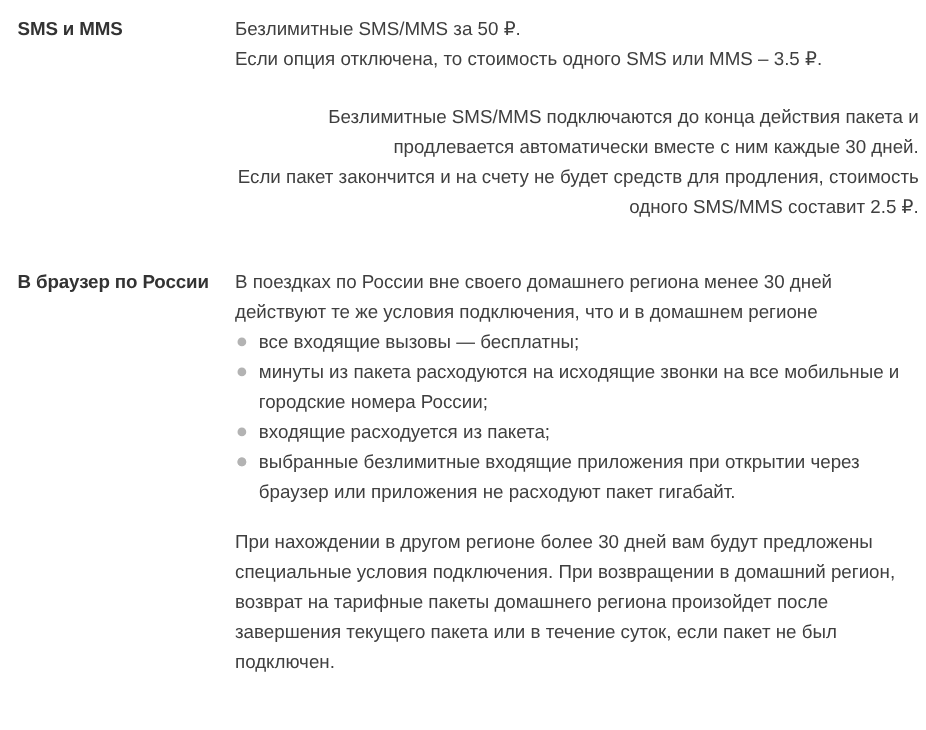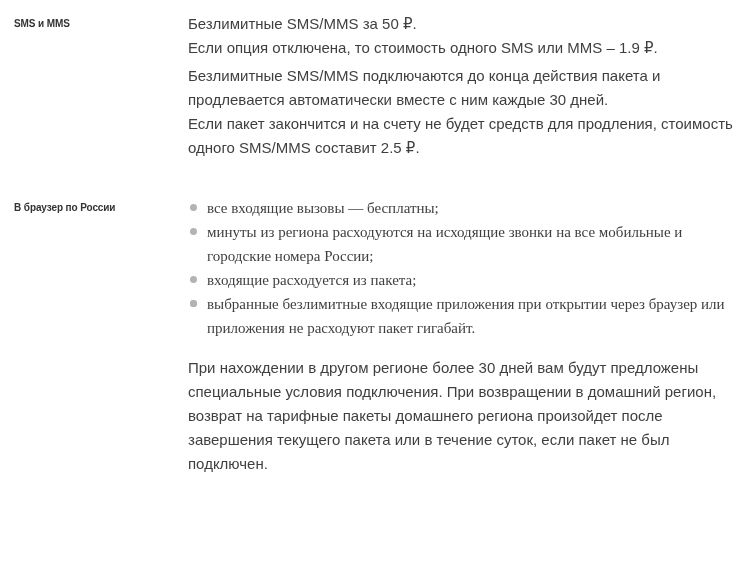--- a/index.html
+++ b/index.html
@@ -21,46 +21,45 @@
     width: 741px;
     padding: 12px 6px 4px 14px;
   }
   .row {
     display: grid;
     grid-template-columns: 174px 1fr;
     align-items: start;
   }
   .row + .row { margin-top: 36px; }
   .label {
-    font-size: 10px;
+    font-size: 15px;
     line-height: 24px;
     font-weight: 700;
     color: var(--label-color);
     letter-spacing: -0.1px;
     padding-right: 10px;
   }
   .content {
     font-size: 15px;
     line-height: 24px;
     max-width: 547px;
   }
   .para {
     margin: 0;
     white-space: pre-line;
   }
-  .para + .para { margin-top: 4px; }
+  .para + .para { margin-top: 22px; text-align: right; }
   .bullets {
     margin: 0;
     padding: 0;
     list-style: none;
   }
   .bullet-item {
     position: relative;
     padding-left: 19px;
-    font-family: Liberation Serif, serif;
   }
   .dot {
     position: absolute;
     left: 2px;
     top: 8px;
     width: 7px;
     height: 7px;
     border-radius: 50%;
     background: var(--bullet-color);
   }
@@ -68,37 +67,38 @@
 </style>
 </head>
 <body>
 
 <div class="page">
 
   <section class="row">
     <div class="label">SMS и MMS</div>
     <div class="content">
       <p class="para">Безлимитные SMS/MMS за 50 ₽.
-Если опция отключена, то стоимость одного SMS или MMS – 1.9 ₽.</p>
+Если опция отключена, то стоимость одного SMS или MMS – 3.5 ₽.</p>
       <p class="para">Безлимитные SMS/MMS подключаются до конца действия пакета и продлевается автоматически вместе с ним каждые 30 дней.
 Если пакет закончится и на счету не будет средств для продления, стоимость одного SMS/MMS составит 2.5 ₽.</p>
     </div>
   </section>
 
   <section class="row">
     <div class="label">В браузер по России</div>
     <div class="content">
+      <p class="para">В поездках по России вне своего домашнего региона менее 30 дней действуют те же условия подключения, что и в домашнем регионе</p>
       <ul class="bullets">
         <li class="bullet-item">
           <span class="dot"></span>
           <span class="bullet-text">все входящие вызовы — бесплатны;</span>
         </li>
         <li class="bullet-item">
           <span class="dot"></span>
-          <span class="bullet-text">минуты из региона расходуются на исходящие звонки на все мобильные и городские номера России;</span>
+          <span class="bullet-text">минуты из пакета расходуются на исходящие звонки на все мобильные и городские номера России;</span>
         </li>
         <li class="bullet-item">
           <span class="dot"></span>
           <span class="bullet-text">входящие расходуется из пакета;</span>
         </li>
         <li class="bullet-item">
           <span class="dot"></span>
         </li>
         <li class="bullet-item">
           <span class="dot"></span>

